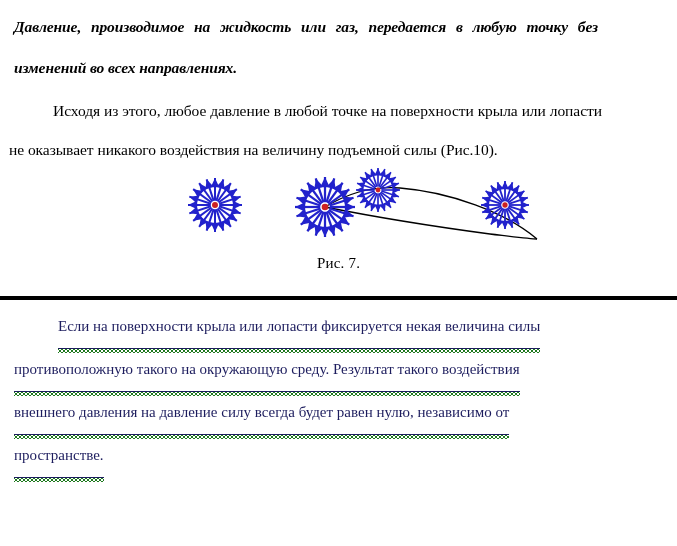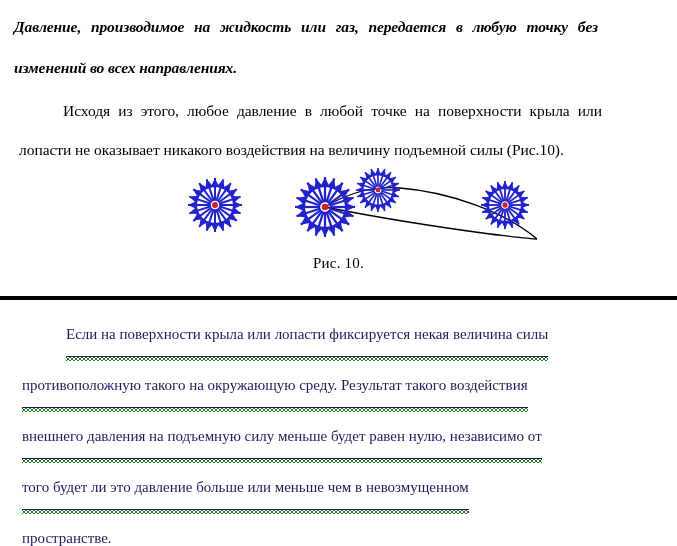--- a/index.html
+++ b/index.html
@@ -39,21 +39,21 @@
     margin: 0;
     padding: 6px 10px 0 14px;
     letter-spacing: -0.1px;
   }
 
   .para-plain {
     font-size: 15.5px;
     line-height: 39px;
     text-align: justify;
     margin: 0;
-    padding: 3px 6px 0 19px;
+    padding: 3px 6px 0 9px;
     letter-spacing: -0.05px;
   }
   .para-plain .indent-first {
     display: inline-block;
     width: 44px;
   }
 
   
   .figure {
     position: absolute;
@@ -90,21 +90,21 @@
     position: absolute;
     left: 0;
     top: 306px;
     width: 677px;
     font-size: 15px;
     color: #1d1d5e;
   }
   .ul-line {
     position: relative;
     display: block;
-    margin: 8px;
+    margin: 0;
     padding: 0 8px 0 14px;
     line-height: 41px;
     white-space: nowrap;
     text-decoration: underline;
   }
   .ul-line .txt {
     position: relative;
     display: inline-block;
     border-bottom: 1px solid #1d1d5e;
     padding-bottom: 1px;
@@ -314,26 +314,25 @@
             <polygon points="490.89,185.58 498.80,189.93 492.58,194.44" fill="#2222cc"></polygon>
             <line x1="503.81" y1="201.35" x2="497.58" y2="182.17" stroke="#2222cc" stroke-width="1.80"></line>
             <polygon points="497.58,182.17 503.76,188.75 496.45,191.12" fill="#2222cc"></polygon>
             <circle cx="505" cy="205" r="2.64" fill="#cc2222"></circle>
           </g>
         </g>
     </svg>
   </div>
 
   <div class="figure-caption">
-    <span>Рис. 10.</span>
+    <span>Рис. 7.</span>
   </div>
 
   <div class="divider"></div>
 
   <div class="bottom-section" id="bottom-lines">
       <div class="ul-line"><span class="indent-first"></span><span class="txt">Если на поверхности крыла или лопасти фиксируется некая величина силы</span></div>
       <div class="ul-line"><span class="txt">противоположную такого на окружающую среду. Результат такого воздействия</span></div>
-      <div class="ul-line"><span class="txt">внешнего давления на подъемную силу меньше будет равен нулю, независимо от</span></div>
-      <div class="ul-line"><span class="txt">того будет ли это давление больше или меньше чем в невозмущенном</span></div>
+      <div class="ul-line"><span class="txt">внешнего давления на давление силу всегда будет равен нулю, независимо от</span></div>
       <div class="ul-line"><span class="txt">пространстве.</span></div>
     </div>
 
 </div>
 
 </body></html>

